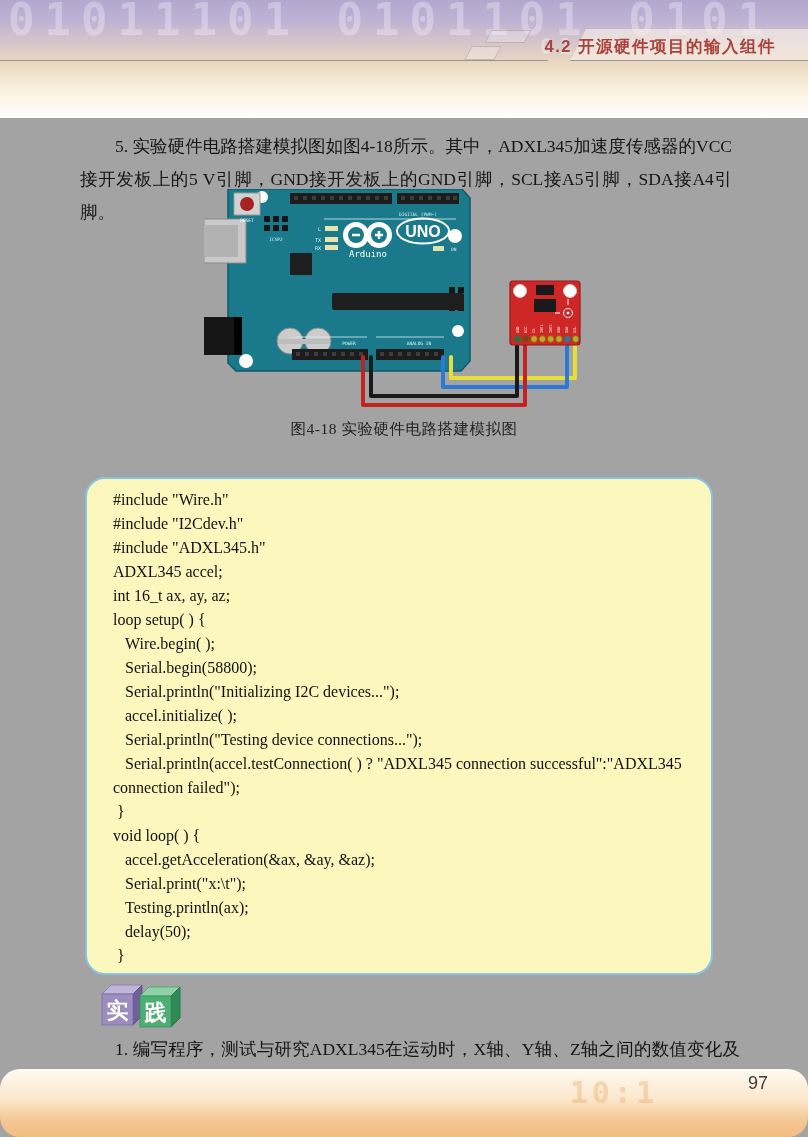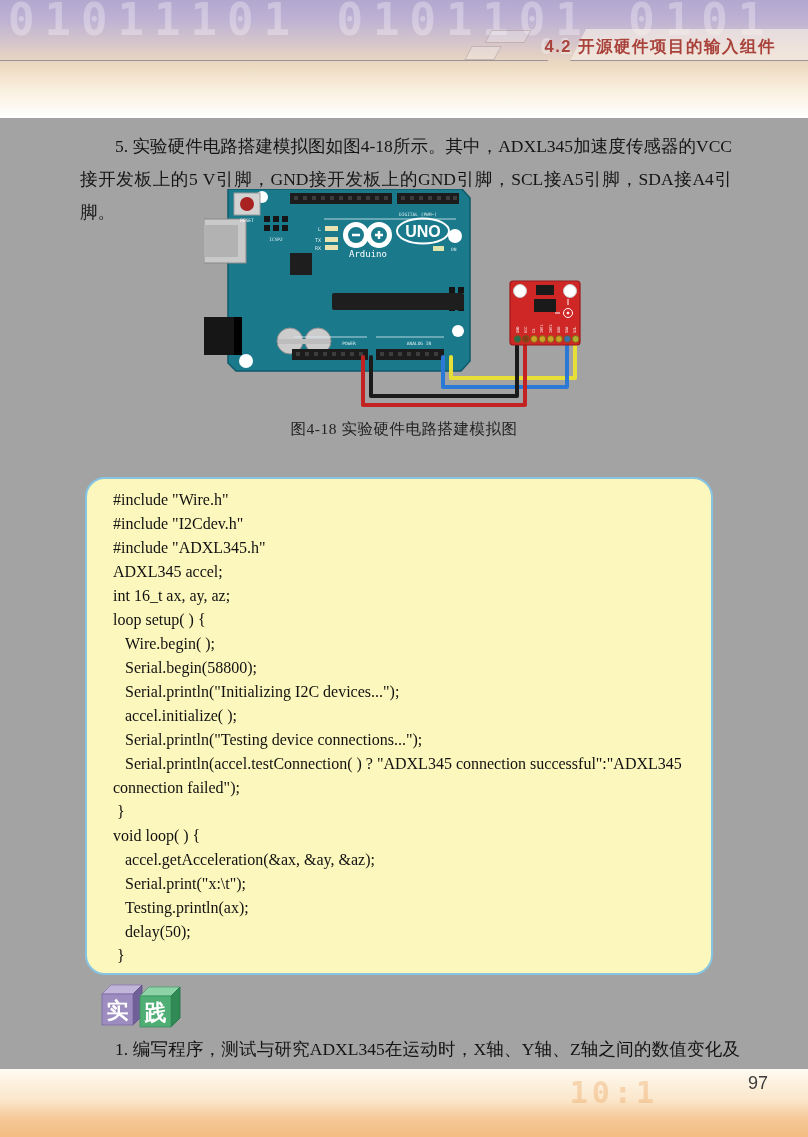--- a/index.html
+++ b/index.html
@@ -80,20 +80,21 @@
 
   
   .badge { position:absolute; top:982px; left:98px; width:84px; height:52px; }
 
   
   .footer {
     position:absolute; bottom:0; left:0; width:808px; height:68px;
     background:linear-gradient(180deg,#fefaf1 0%,#fbe7cb 45%,#f6c econ 70%,#f3bd82 100%);
     background:linear-gradient(180deg,#fefaf1 0%,#fbe7cb 45%,#f5c795 75%,#f3bd82 100%);
     overflow:hidden;
+    border-radius:20px;
   }
   .footer-digits {
     position:absolute; right:150px; top:6px;
     font-family:"DejaVu Sans Mono",monospace; font-size:30px; font-weight:bold;
     color:rgba(235,160,90,0.35); letter-spacing:4px;
   }
   .page-number {
     position:absolute; top:4px; right:40px;
     font-family:"Liberation Sans","DejaVu Sans",sans-serif;
     font-size:18px; color:#3c3c3c;

